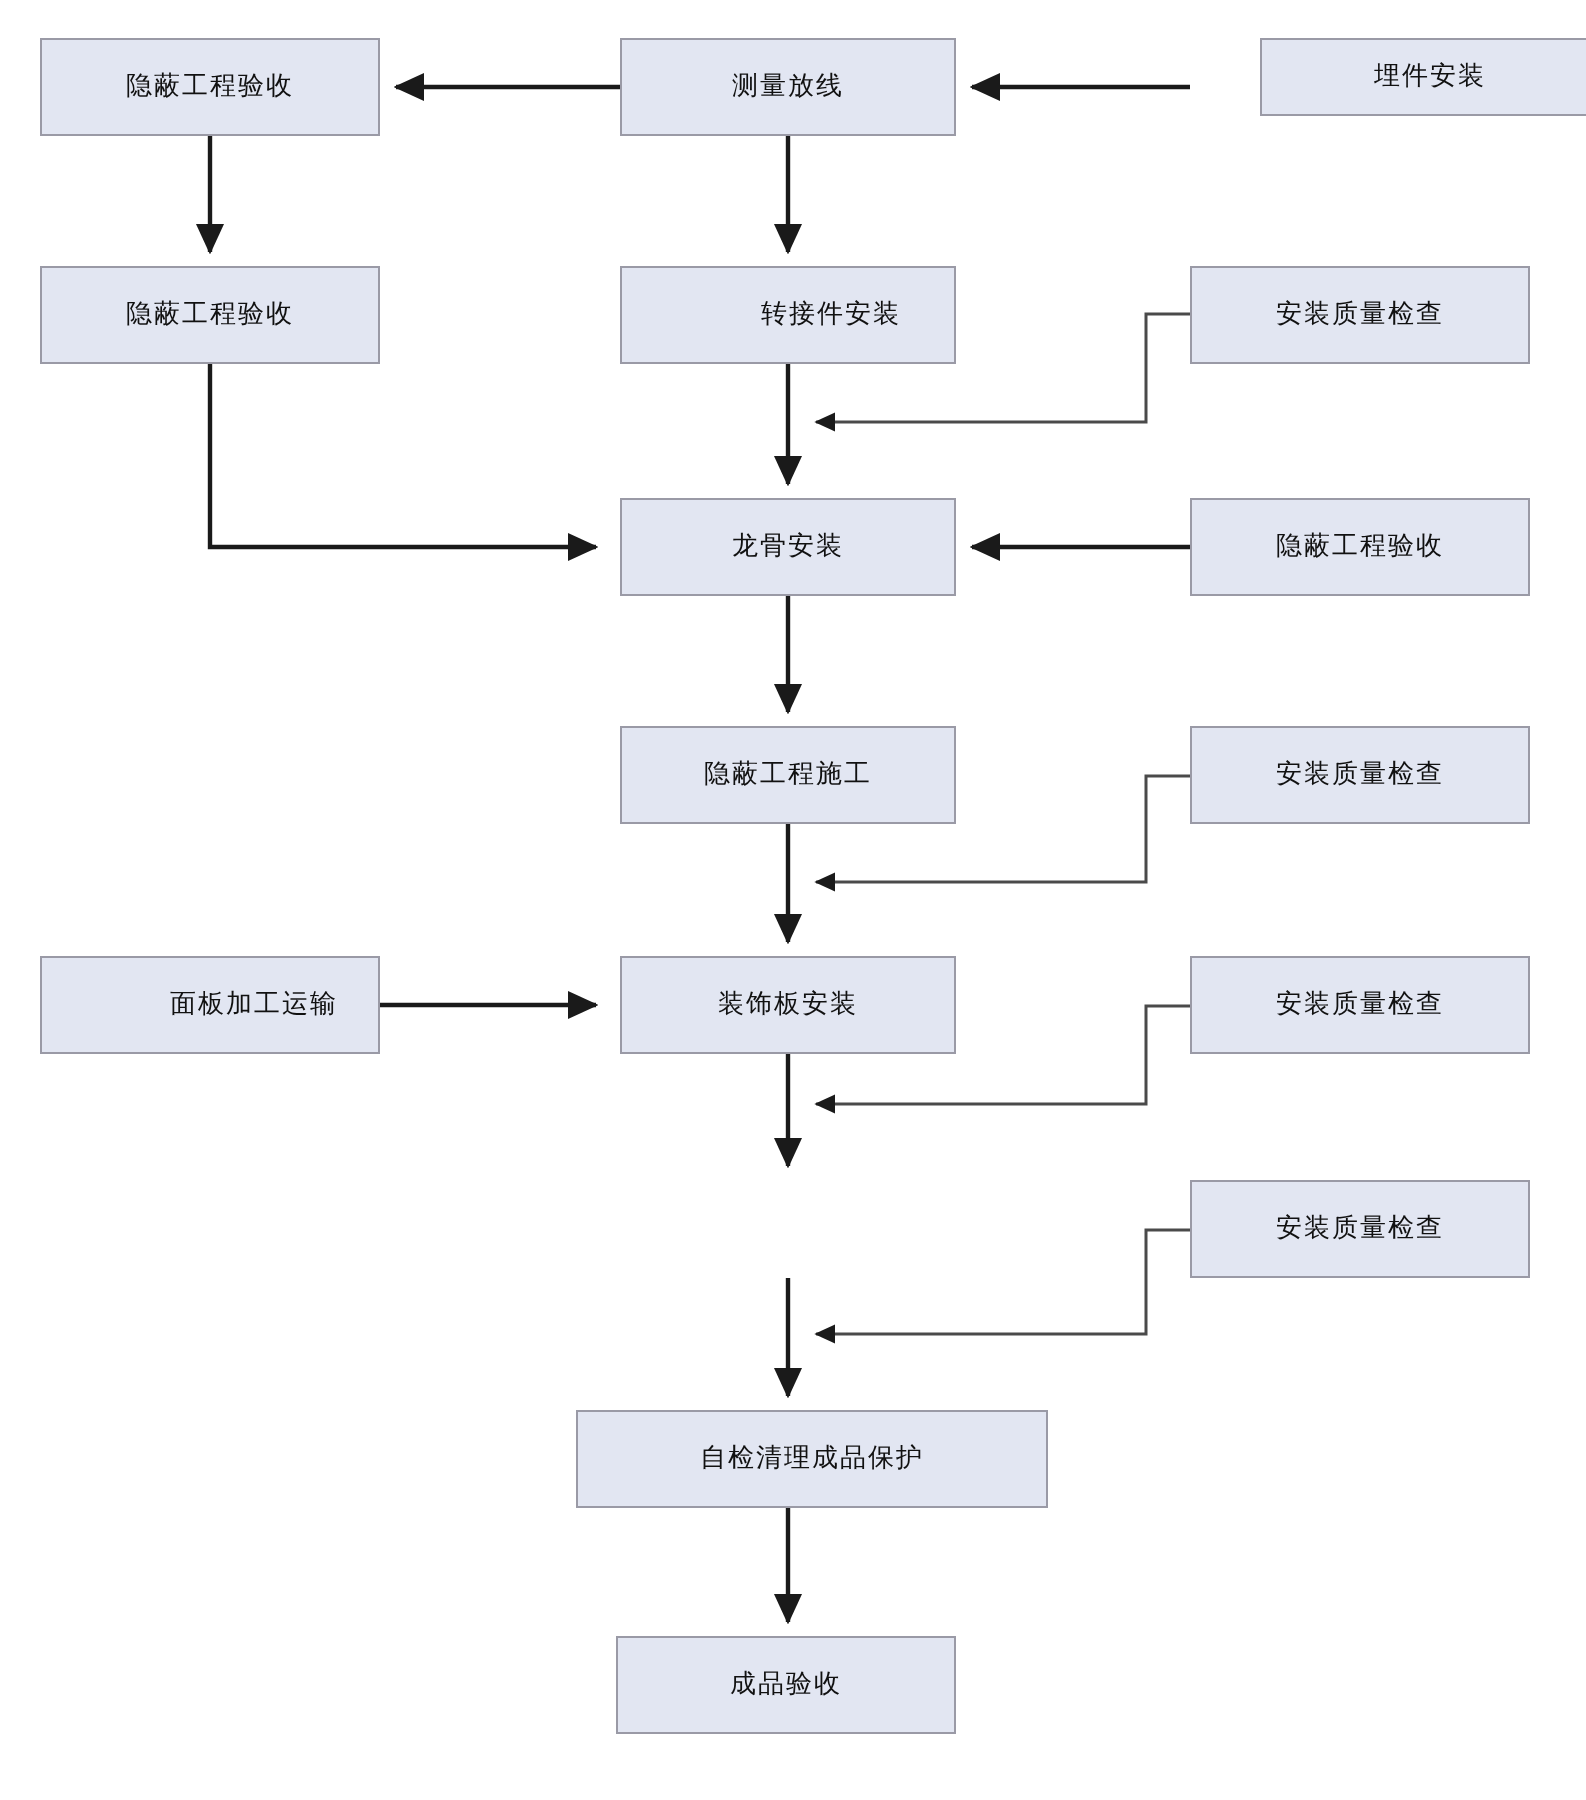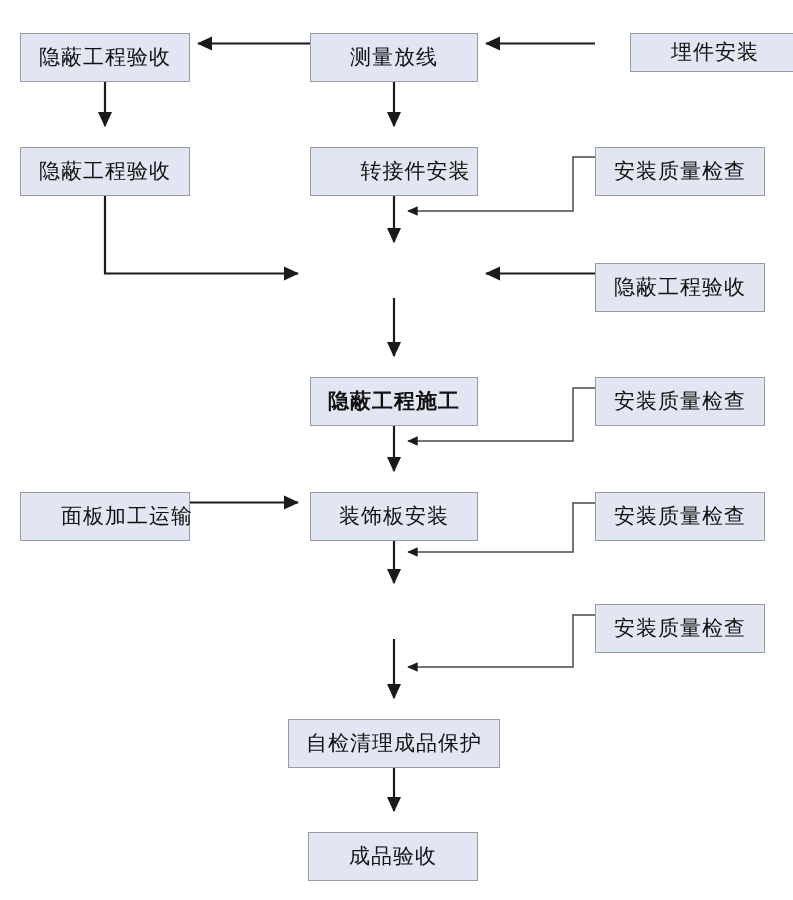--- a/index.html
+++ b/index.html
@@ -29,26 +29,25 @@
   }
   .node-box {
     position: absolute;
     box-sizing: border-box;
     display: flex;
     align-items: center;
     justify-content: center;
     background: #e2e6f2;
     border: 1px solid #9a9aa6;
     color: #111111;
-    font-size: 21px;
+    font-size: 13px;
     letter-spacing: 1px;
     line-height: 1;
     white-space: nowrap;
     user-select: none;
-    margin-top: 14px;
   }
   .node-label {
     display: block;
   }
 </style>
 </head>
 <body>
 
 <div id="flowchart-root">
 
@@ -114,26 +113,29 @@
   </div>
 
   <div class="node-box" style="left:310px; top:133px; width:168px; height:49px;padding-left:43px;">
     <span class="node-label">转接件安装</span>
   </div>
 
   <div class="node-box" style="left:595px; top:133px; width:170px; height:49px;">
     <span class="node-label">安装质量检查</span>
   </div>
 
+  <div class="node-box" style="left:310px; top:249px; width:168px; height:49px;">
+    <span class="node-label">龙骨安装</span>
+  </div>
 
   <div class="node-box" style="left:595px; top:249px; width:170px; height:49px;">
     <span class="node-label">隐蔽工程验收</span>
   </div>
 
-  <div class="node-box" style="left:310px; top:363px; width:168px; height:49px;font-weight:bold;">
+  <div class="node-box" style="left:310px; top:363px; width:168px; height:49px;">
     <span class="node-label">隐蔽工程施工</span>
   </div>
 
   <div class="node-box" style="left:595px; top:363px; width:170px; height:49px;">
     <span class="node-label">安装质量检查</span>
   </div>
 
   <div class="node-box" style="left:20px; top:478px; width:170px; height:49px;padding-left:44px;">
     <span class="node-label">面板加工运输</span>
   </div>
@@ -144,21 +146,21 @@
 
   <div class="node-box" style="left:595px; top:478px; width:170px; height:49px;">
     <span class="node-label">安装质量检查</span>
   </div>
 
 
   <div class="node-box" style="left:595px; top:590px; width:170px; height:49px;">
     <span class="node-label">安装质量检查</span>
   </div>
 
-  <div class="node-box" style="left:288px; top:705px; width:212px; height:49px;">
+  <div class="node-box" style="left:288px; top:705px; width:236px; height:49px;">
     <span class="node-label">自检清理成品保护</span>
   </div>
 
   <div class="node-box" style="left:308px; top:818px; width:170px; height:49px;">
     <span class="node-label">成品验收</span>
   </div>
 
 </div>
 
 </body></html>

